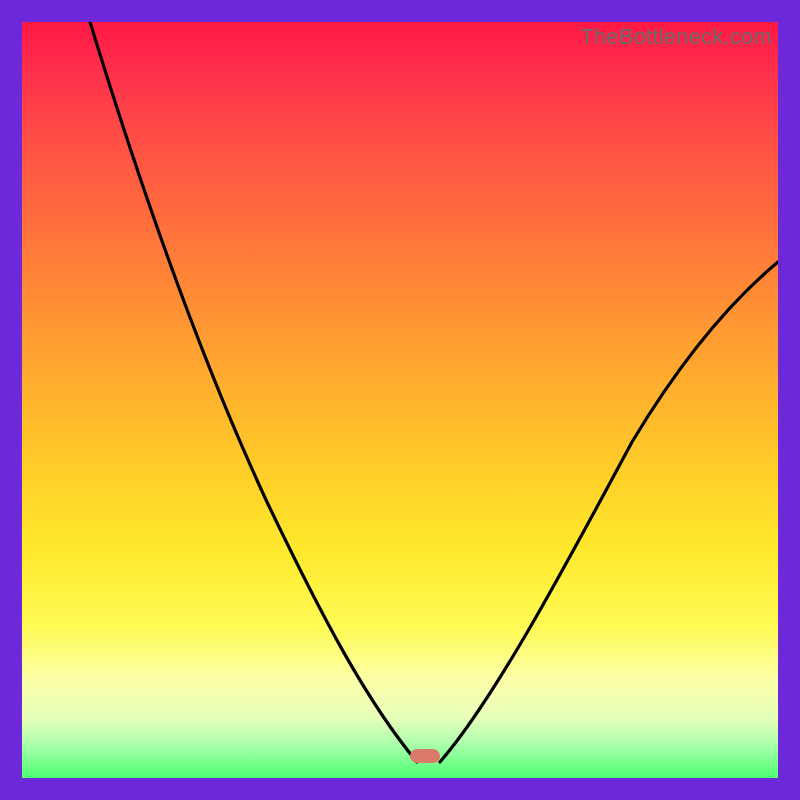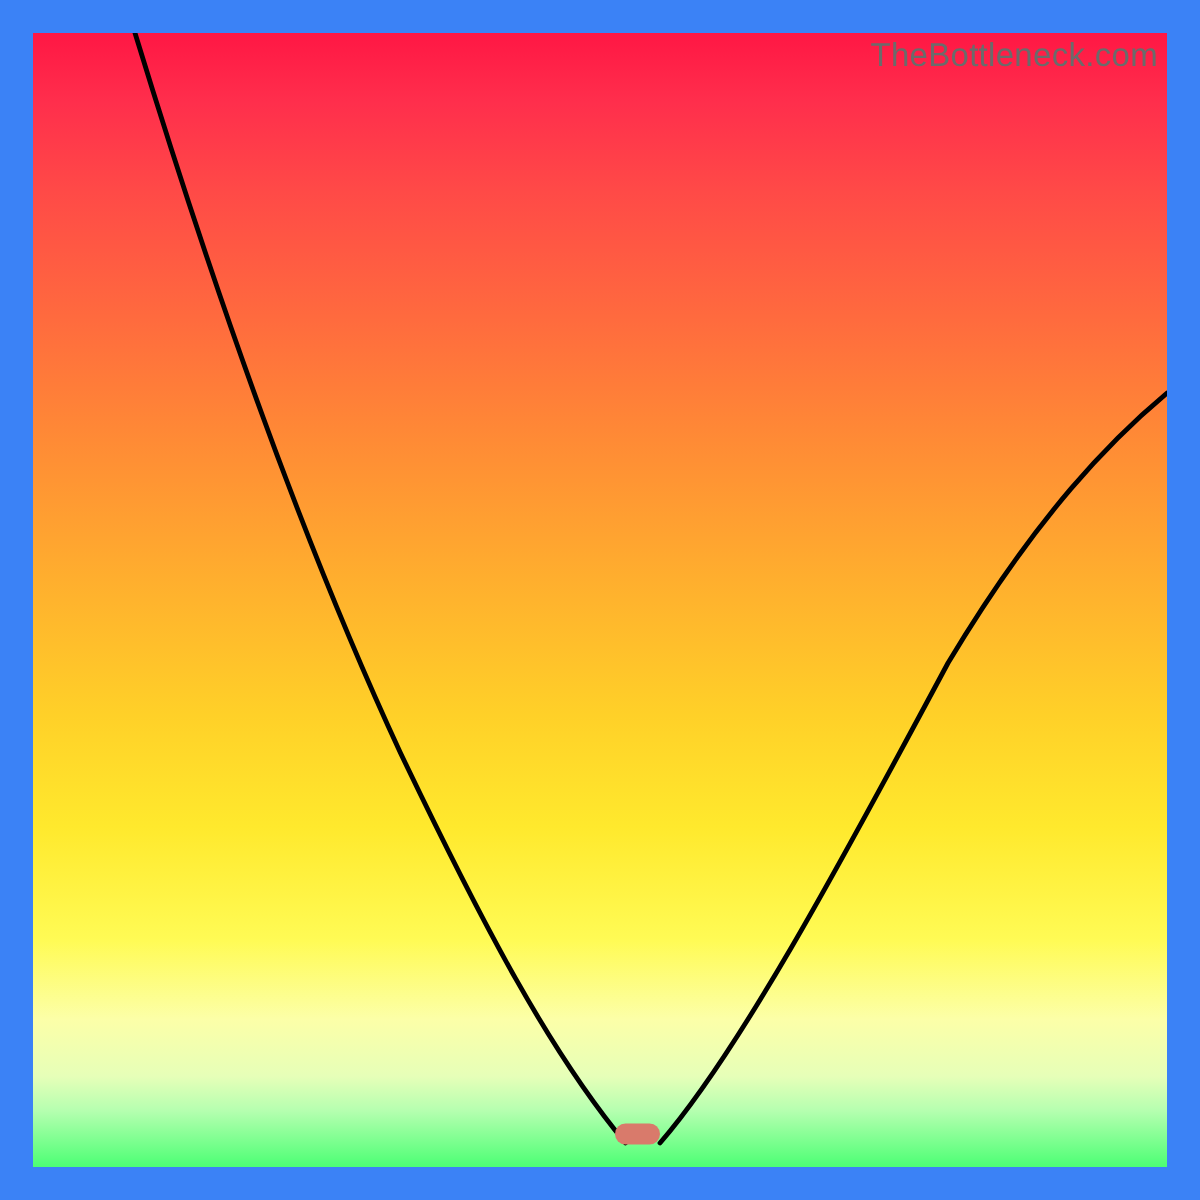--- a/index.html
+++ b/index.html
@@ -10,21 +10,21 @@
     background: #000;
     font-family: Arial, Helvetica, sans-serif;
     overflow: hidden;
   }
   .frame {
     position: absolute;
     left: 0;
     top: 0;
     width: 800px;
     height: 800px;
-    background: #3b82f6;
+    background: #6d28d9;
   }
   .plot {
     position: absolute;
     left: 22px;
     top: 22px;
     width: 756px;
     height: 756px;
     
     background: linear-gradient(
       to bottom,

